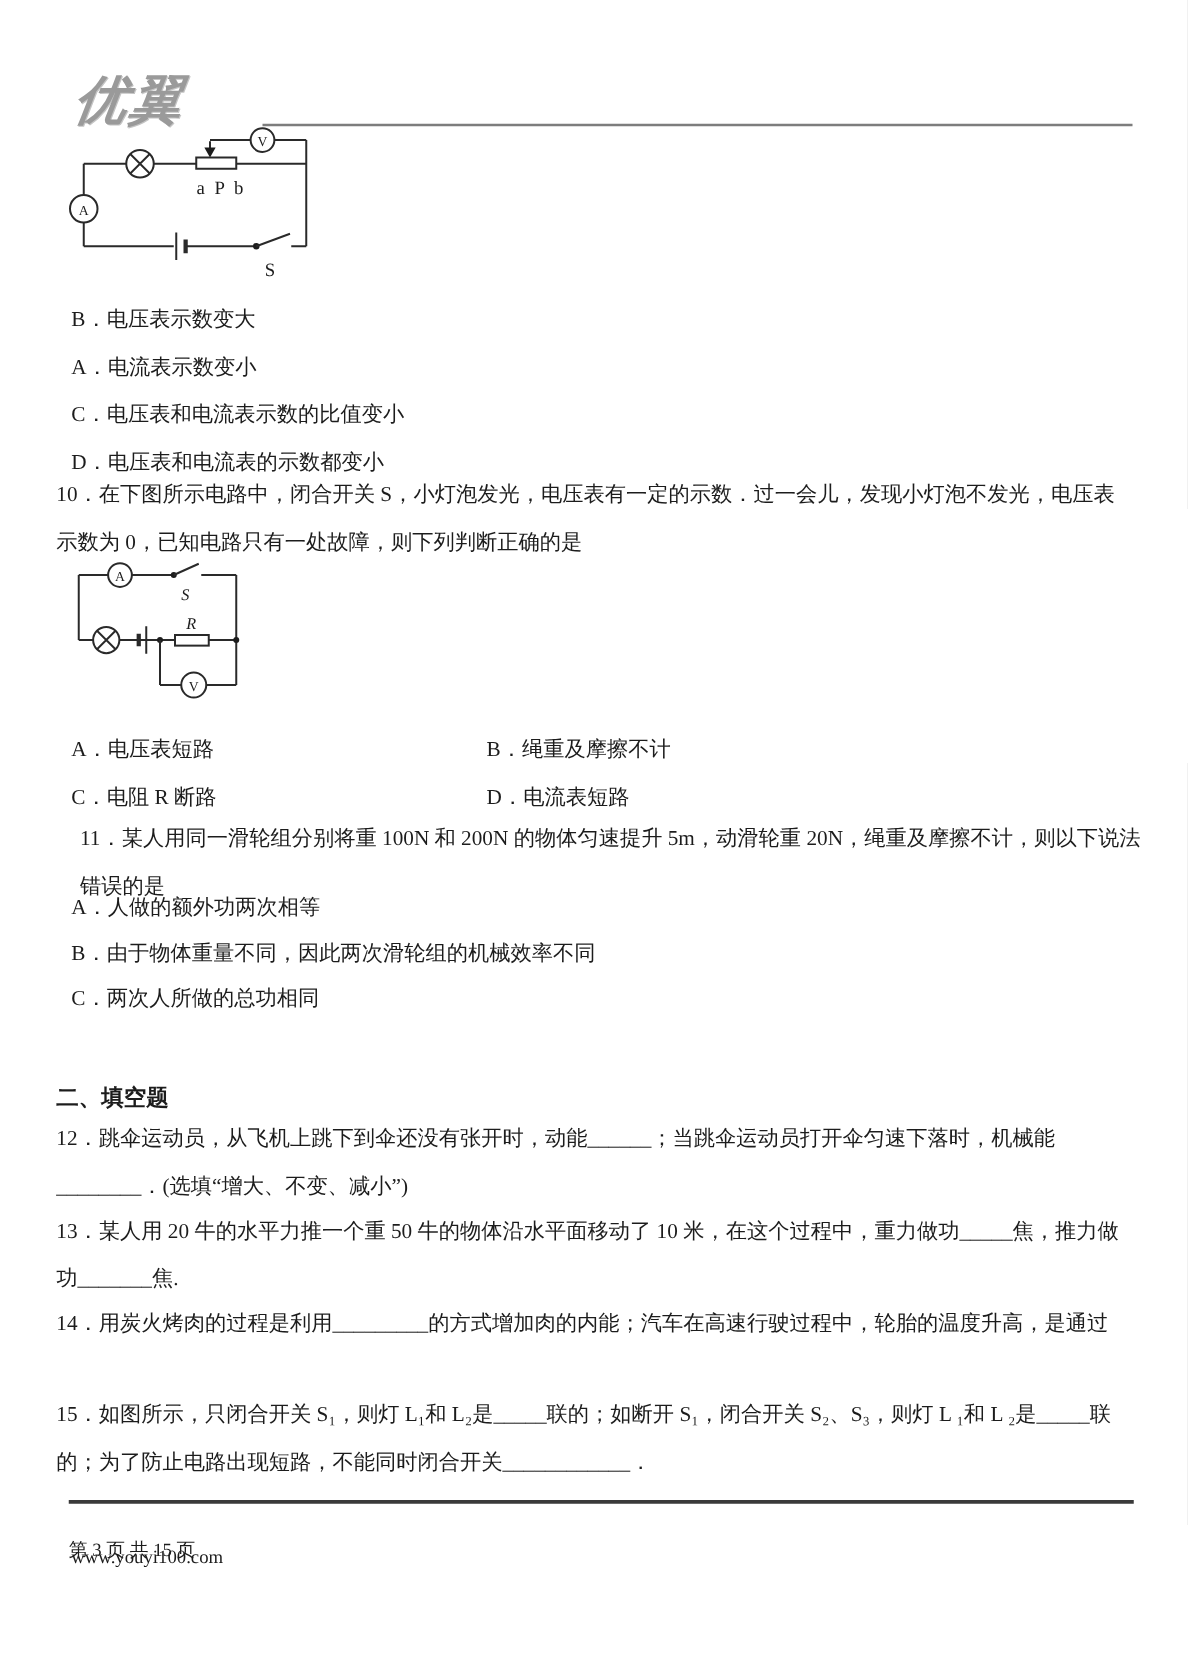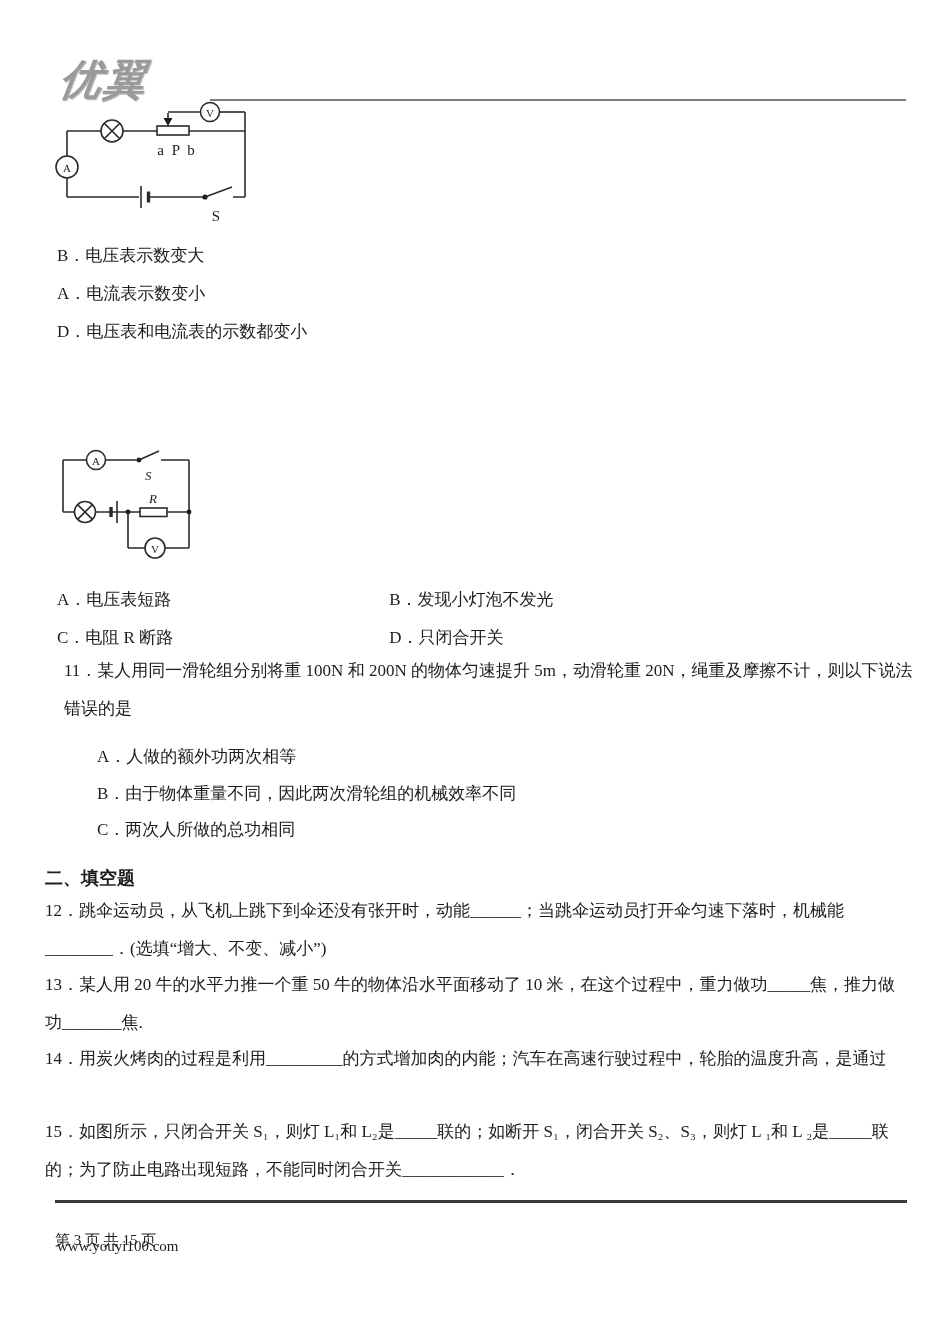--- a/index.html
+++ b/index.html
@@ -71,23 +71,28 @@
 
     <circle class="dot" cx="150" cy="96" r="2.6"></circle>
     <path class="wire" d="M150,96 L177,86"></path>
     <text x="122" y="54" font-size="15" text-anchor="middle" letter-spacing="2">a P b</text>
     <text x="161" y="120" font-size="15" text-anchor="middle">S</text>
   </svg>
 
   <div class="abs" style="left:57px; top:237px;">
     <div class="opt">B．电压表示数变大</div>
     <div class="opt">A．电流表示数变小</div>
+    <div class="opt">C．电压表和电流表示数的比值变小</div>
     <div class="opt">D．电压表和电流表的示数都变小</div>
   </div>
 
+  <div class="abs" style="left:45px; top:377px;">
+    <div class="line">10．在下图所示电路中，闭合开关 S，小灯泡发光，电压表有一定的示数．过一会儿，发现小灯泡不发光，电压表</div>
+    <div class="line">示数为 0，已知电路只有一处故障，则下列判断正确的是</div>
+  </div>
 
   <svg class="abs" style="left:59px; top:447px;" width="134" height="124" viewBox="0 0 134 124">
     <path class="wire" d="M4,13 H78 M102,13 H130"></path>
     <path class="wire" d="M4,13 V65"></path>
     <path class="wire" d="M130,13 V101"></path>
     <path class="wire" d="M4,65 H130"></path>
 
     <circle class="comp" cx="37" cy="13" r="9.5"></circle>
     <text x="37" y="17.5" font-size="11" text-anchor="middle">A</text>
 
@@ -108,33 +113,33 @@
     <text x="94" y="56" font-size="13" font-style="italic" text-anchor="middle">R</text>
 
     <path class="wire" d="M69,65 V101 M69,101 H86 M106,101 H130"></path>
     <circle class="comp" cx="96" cy="101" r="10"></circle>
     <text x="96" y="106" font-size="11" text-anchor="middle">V</text>
   </svg>
 
   <div class="abs twocol" style="left:57px; top:581px;">
     <div class="opt">
       <span class="col1">A．电压表短路</span>
-      <span>B．发现小灯泡不发光</span>
+      <span>B．绳重及摩擦不计</span>
     </div>
     <div class="opt">
       <span class="col1">C．电阻 R 断路</span>
-      <span>D．只闭合开关</span>
+      <span>D．电流表短路</span>
     </div>
   </div>
 
   <div class="abs" style="left:45px; top:652px;margin-left:19px;">
     <div class="line">11．某人用同一滑轮组分别将重 100N 和 200N 的物体匀速提升 5m，动滑轮重 20N，绳重及摩擦不计，则以下说法</div>
     <div class="line"><span class="emph">错误</span><span>的是</span></div>
   </div>
-  <div class="abs" style="left:57px; top:739px;margin-left:40px;">
+  <div class="abs" style="left:57px; top:708px;">
     <div class="opt-tight">A．人做的额外功两次相等</div>
     <div class="opt-tight">B．由于物体重量不同，因此两次滑轮组的机械效率不同</div>
     <div class="opt-tight">C．两次人所做的总功相同</div>
   </div>
 
   <div class="abs section-title" style="left:45px; top:866px;font-family:Liberation Mono, monospace;">二、填空题</div>
 
   <div class="abs" style="left:45px; top:892px;">
     <div class="line">12．跳伞运动员，从飞机上跳下到伞还没有张开时，动能______；当跳伞运动员打开伞匀速下落时，机械能</div>
     <div class="line">________．(选填“增大、不变、减小”)</div>

